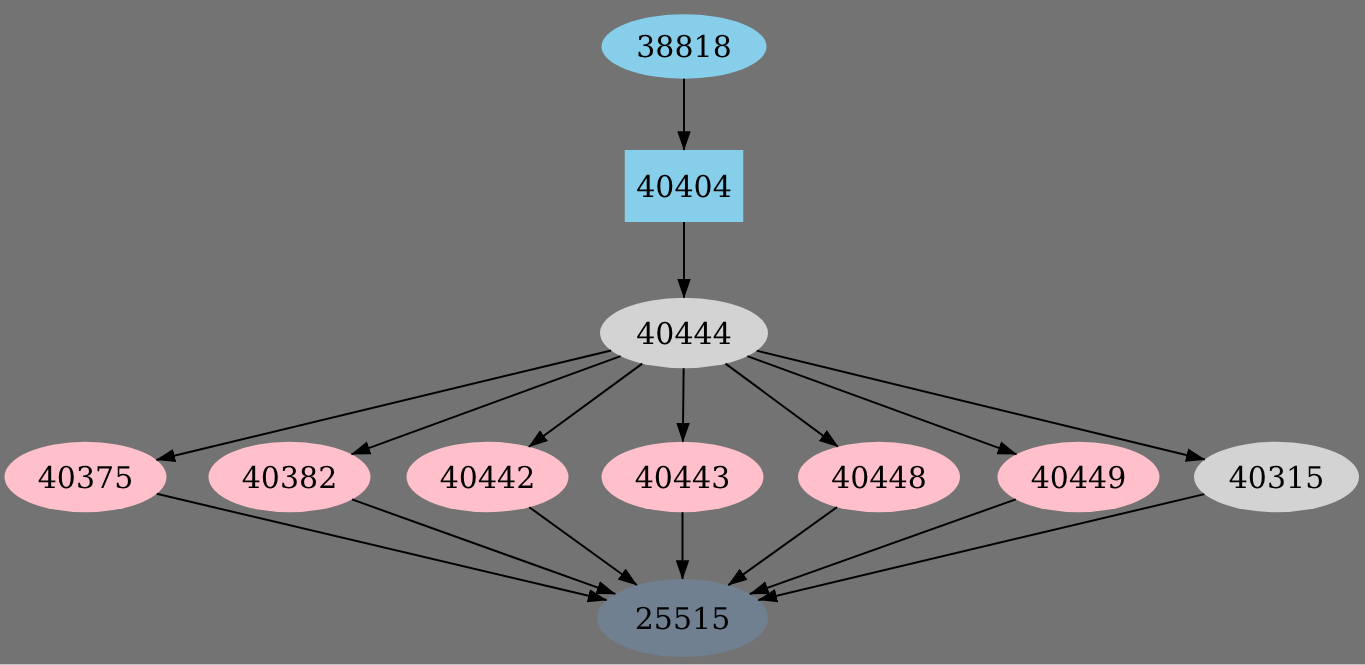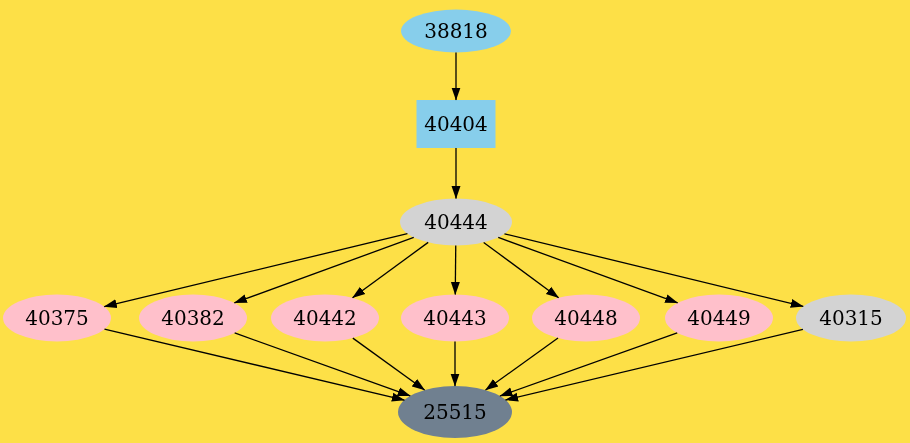--- a/index.html
+++ b/index.html
@@ -4,21 +4,21 @@
 <style>
   html, body {
     margin: 0;
     padding: 0;
     background: #ffffff;
   }
   .stage {
     position: relative;
     width: 910px;
     height: 443px;
-    background: #fde047;
+    background: #737373;
     overflow: hidden;
     font-family: "DejaVu Serif", serif;
   }
   .stage svg {
     position: absolute;
     left: 0;
     top: 0;
     display: block;
   }
   text.node-label {

